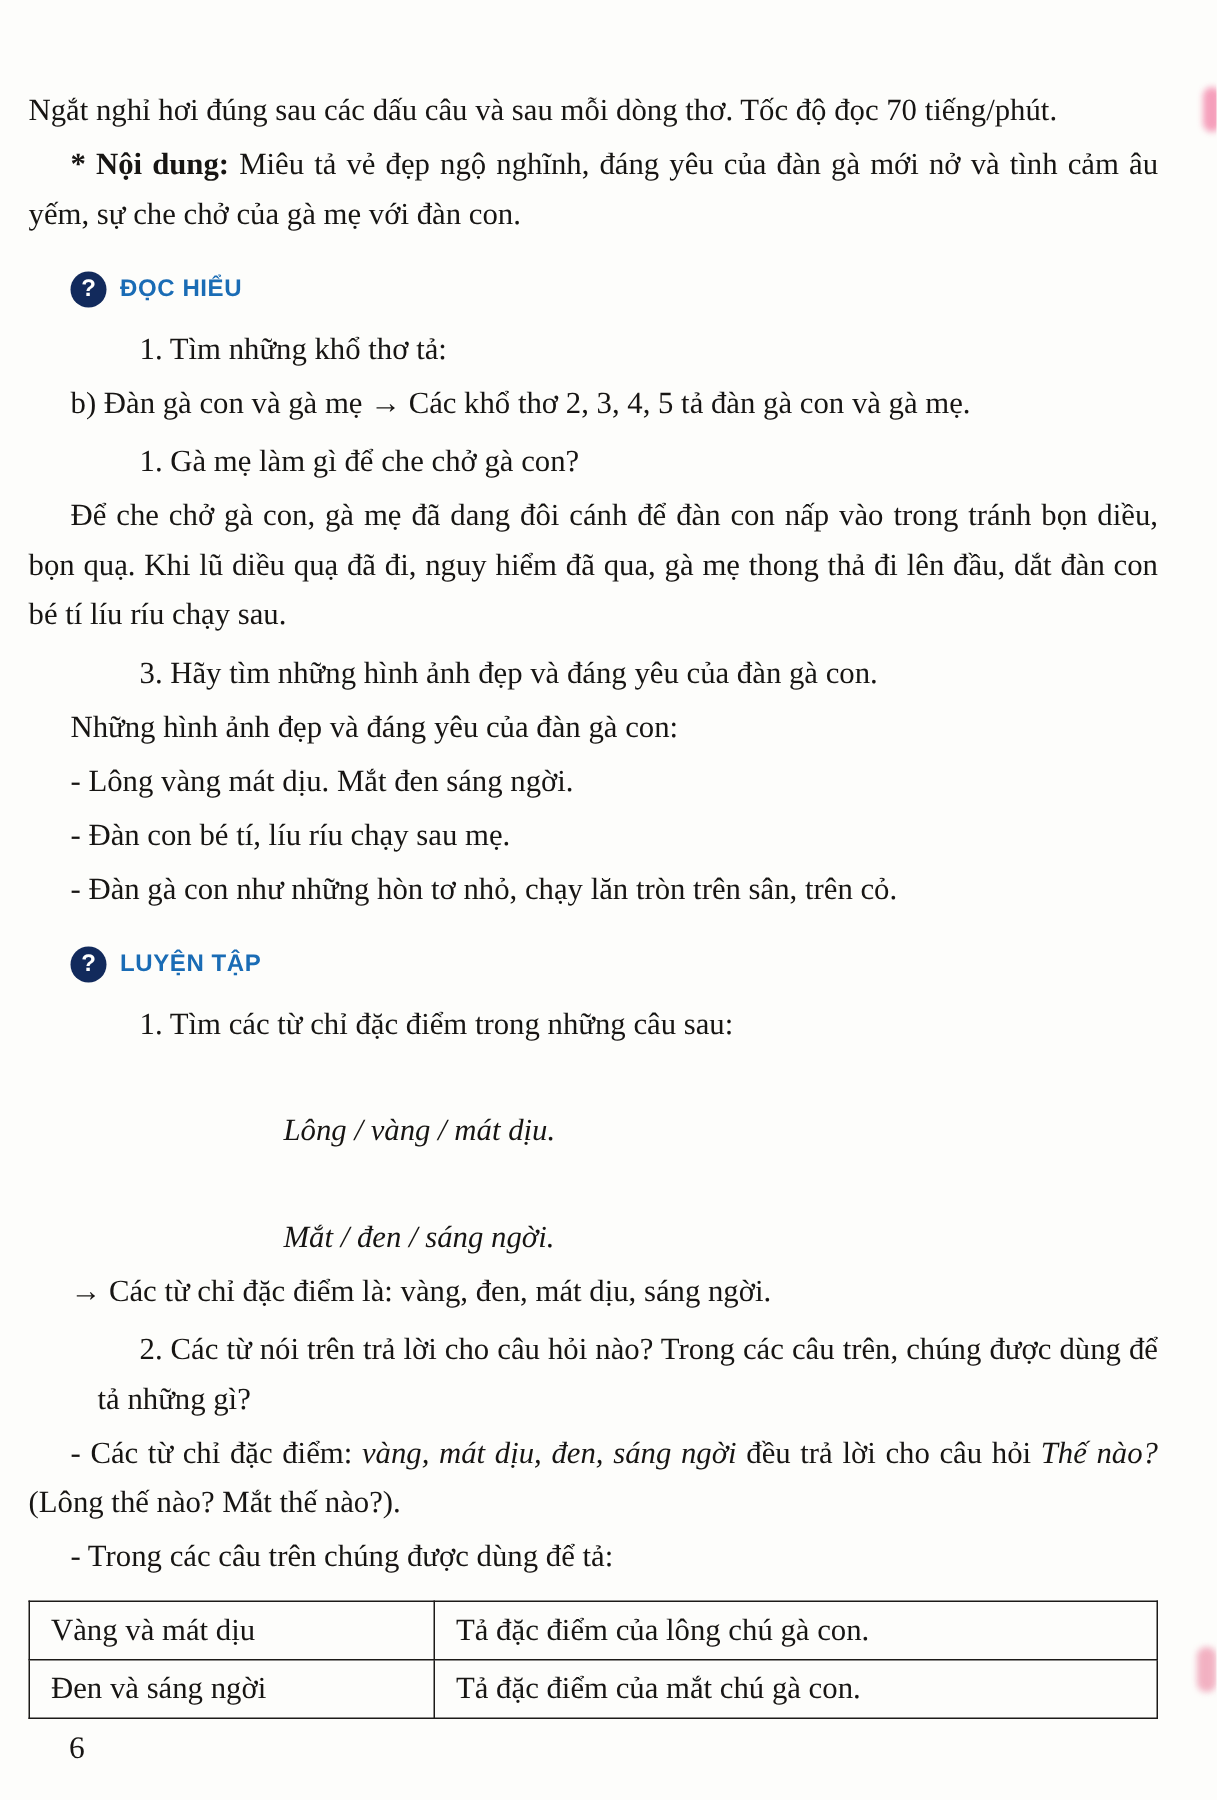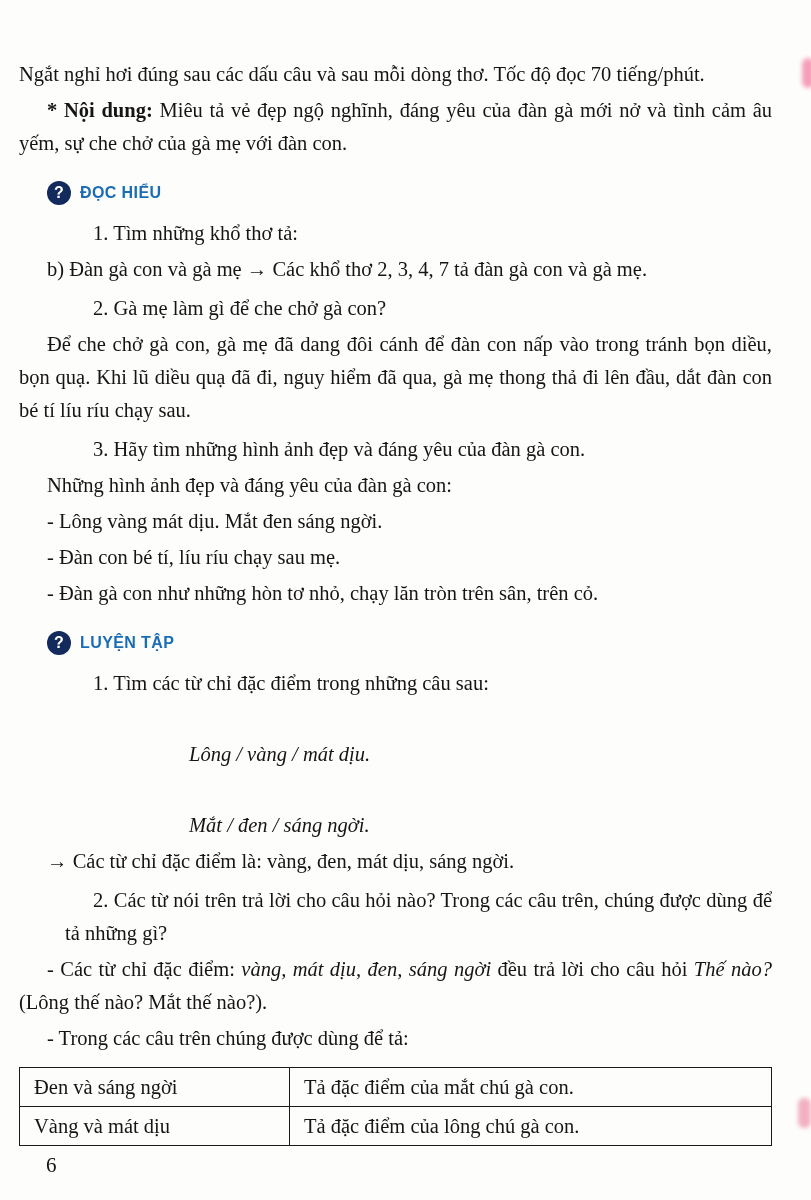--- a/index.html
+++ b/index.html
@@ -111,23 +111,23 @@
   <p class="body">Ngắt nghỉ hơi đúng sau các dấu câu và sau mỗi dòng thơ. Tốc độ đọc 70 tiếng/phút.</p>
 
   <p class="body indent mt"><span class="bold">* Nội dung:</span><span> Miêu tả vẻ đẹp ngộ nghĩnh, đáng yêu của đàn gà mới nở và tình cảm âu yếm, sự che chở của gà mẹ với đàn con.</span></p>
 
   <div class="section-header">
     <span class="q-icon">?</span>
     <span class="section-title">ĐỌC HIỂU</span>
   </div>
 
   <p class="body indent heading">1. Tìm những khổ thơ tả:</p>
-  <p class="body indent mt">b) Đàn gà con và gà mẹ → Các khổ thơ 2, 3, 4, 7 tả đàn gà con và gà mẹ.</p>
+  <p class="body indent mt">b) Đàn gà con và gà mẹ → Các khổ thơ 2, 3, 4, 5 tả đàn gà con và gà mẹ.</p>
 
-  <p class="body indent heading">2. Gà mẹ làm gì để che chở gà con?</p>
+  <p class="body indent heading">1. Gà mẹ làm gì để che chở gà con?</p>
   <p class="body indent mt">Để che chở gà con, gà mẹ đã dang đôi cánh để đàn con nấp vào trong tránh bọn diều, bọn quạ. Khi lũ diều quạ đã đi, nguy hiểm đã qua, gà mẹ thong thả đi lên đầu, dắt đàn con bé tí líu ríu chạy sau.</p>
 
   <p class="body indent heading">3. Hãy tìm những hình ảnh đẹp và đáng yêu của đàn gà con.</p>
   <p class="body indent mt">Những hình ảnh đẹp và đáng yêu của đàn gà con:</p>
   <p class="body indent mt">- Lông vàng mát dịu. Mắt đen sáng ngời.</p>
   <p class="body indent mt">- Đàn con bé tí, líu ríu chạy sau mẹ.</p>
   <p class="body indent mt">- Đàn gà con như những hòn tơ nhỏ, chạy lăn tròn trên sân, trên cỏ.</p>
 
   <div class="section-header">
     <span class="q-icon">?</span>
@@ -139,26 +139,26 @@
   <p class="body example-line">Mắt / đen / sáng ngời.</p>
   <p class="body indent mt">→ Các từ chỉ đặc điểm là: vàng, đen, mát dịu, sáng ngời.</p>
 
   <p class="body indent heading">2. Các từ nói trên trả lời cho câu hỏi nào? Trong các câu trên, chúng được dùng để tả những gì?</p>
   <p class="body indent mt"><span>- Các từ chỉ đặc điểm: </span><span class="italic">vàng, mát dịu, đen, sáng ngời</span><span> đều trả lời cho câu hỏi </span><span class="italic">Thế nào?</span><span> (Lông thế nào? Mắt thế nào?).</span></p>
   <p class="body indent mt">- Trong các câu trên chúng được dùng để tả:</p>
 
   <table class="answer-table">
     <tbody>
       <tr>
+        <td class="term">Vàng và mát dịu</td>
+        <td>Tả đặc điểm của lông chú gà con.</td>
+      </tr>
+      <tr>
         <td class="term">Đen và sáng ngời</td>
         <td>Tả đặc điểm của mắt chú gà con.</td>
-      </tr>
-      <tr>
-        <td class="term">Vàng và mát dịu</td>
-        <td>Tả đặc điểm của lông chú gà con.</td>
       </tr>
     </tbody>
   </table>
 
 </div>
 
 <div class="page-number">6</div>
 
 <div class="scan-mark top"></div>
 <div class="scan-mark bottom"></div>

